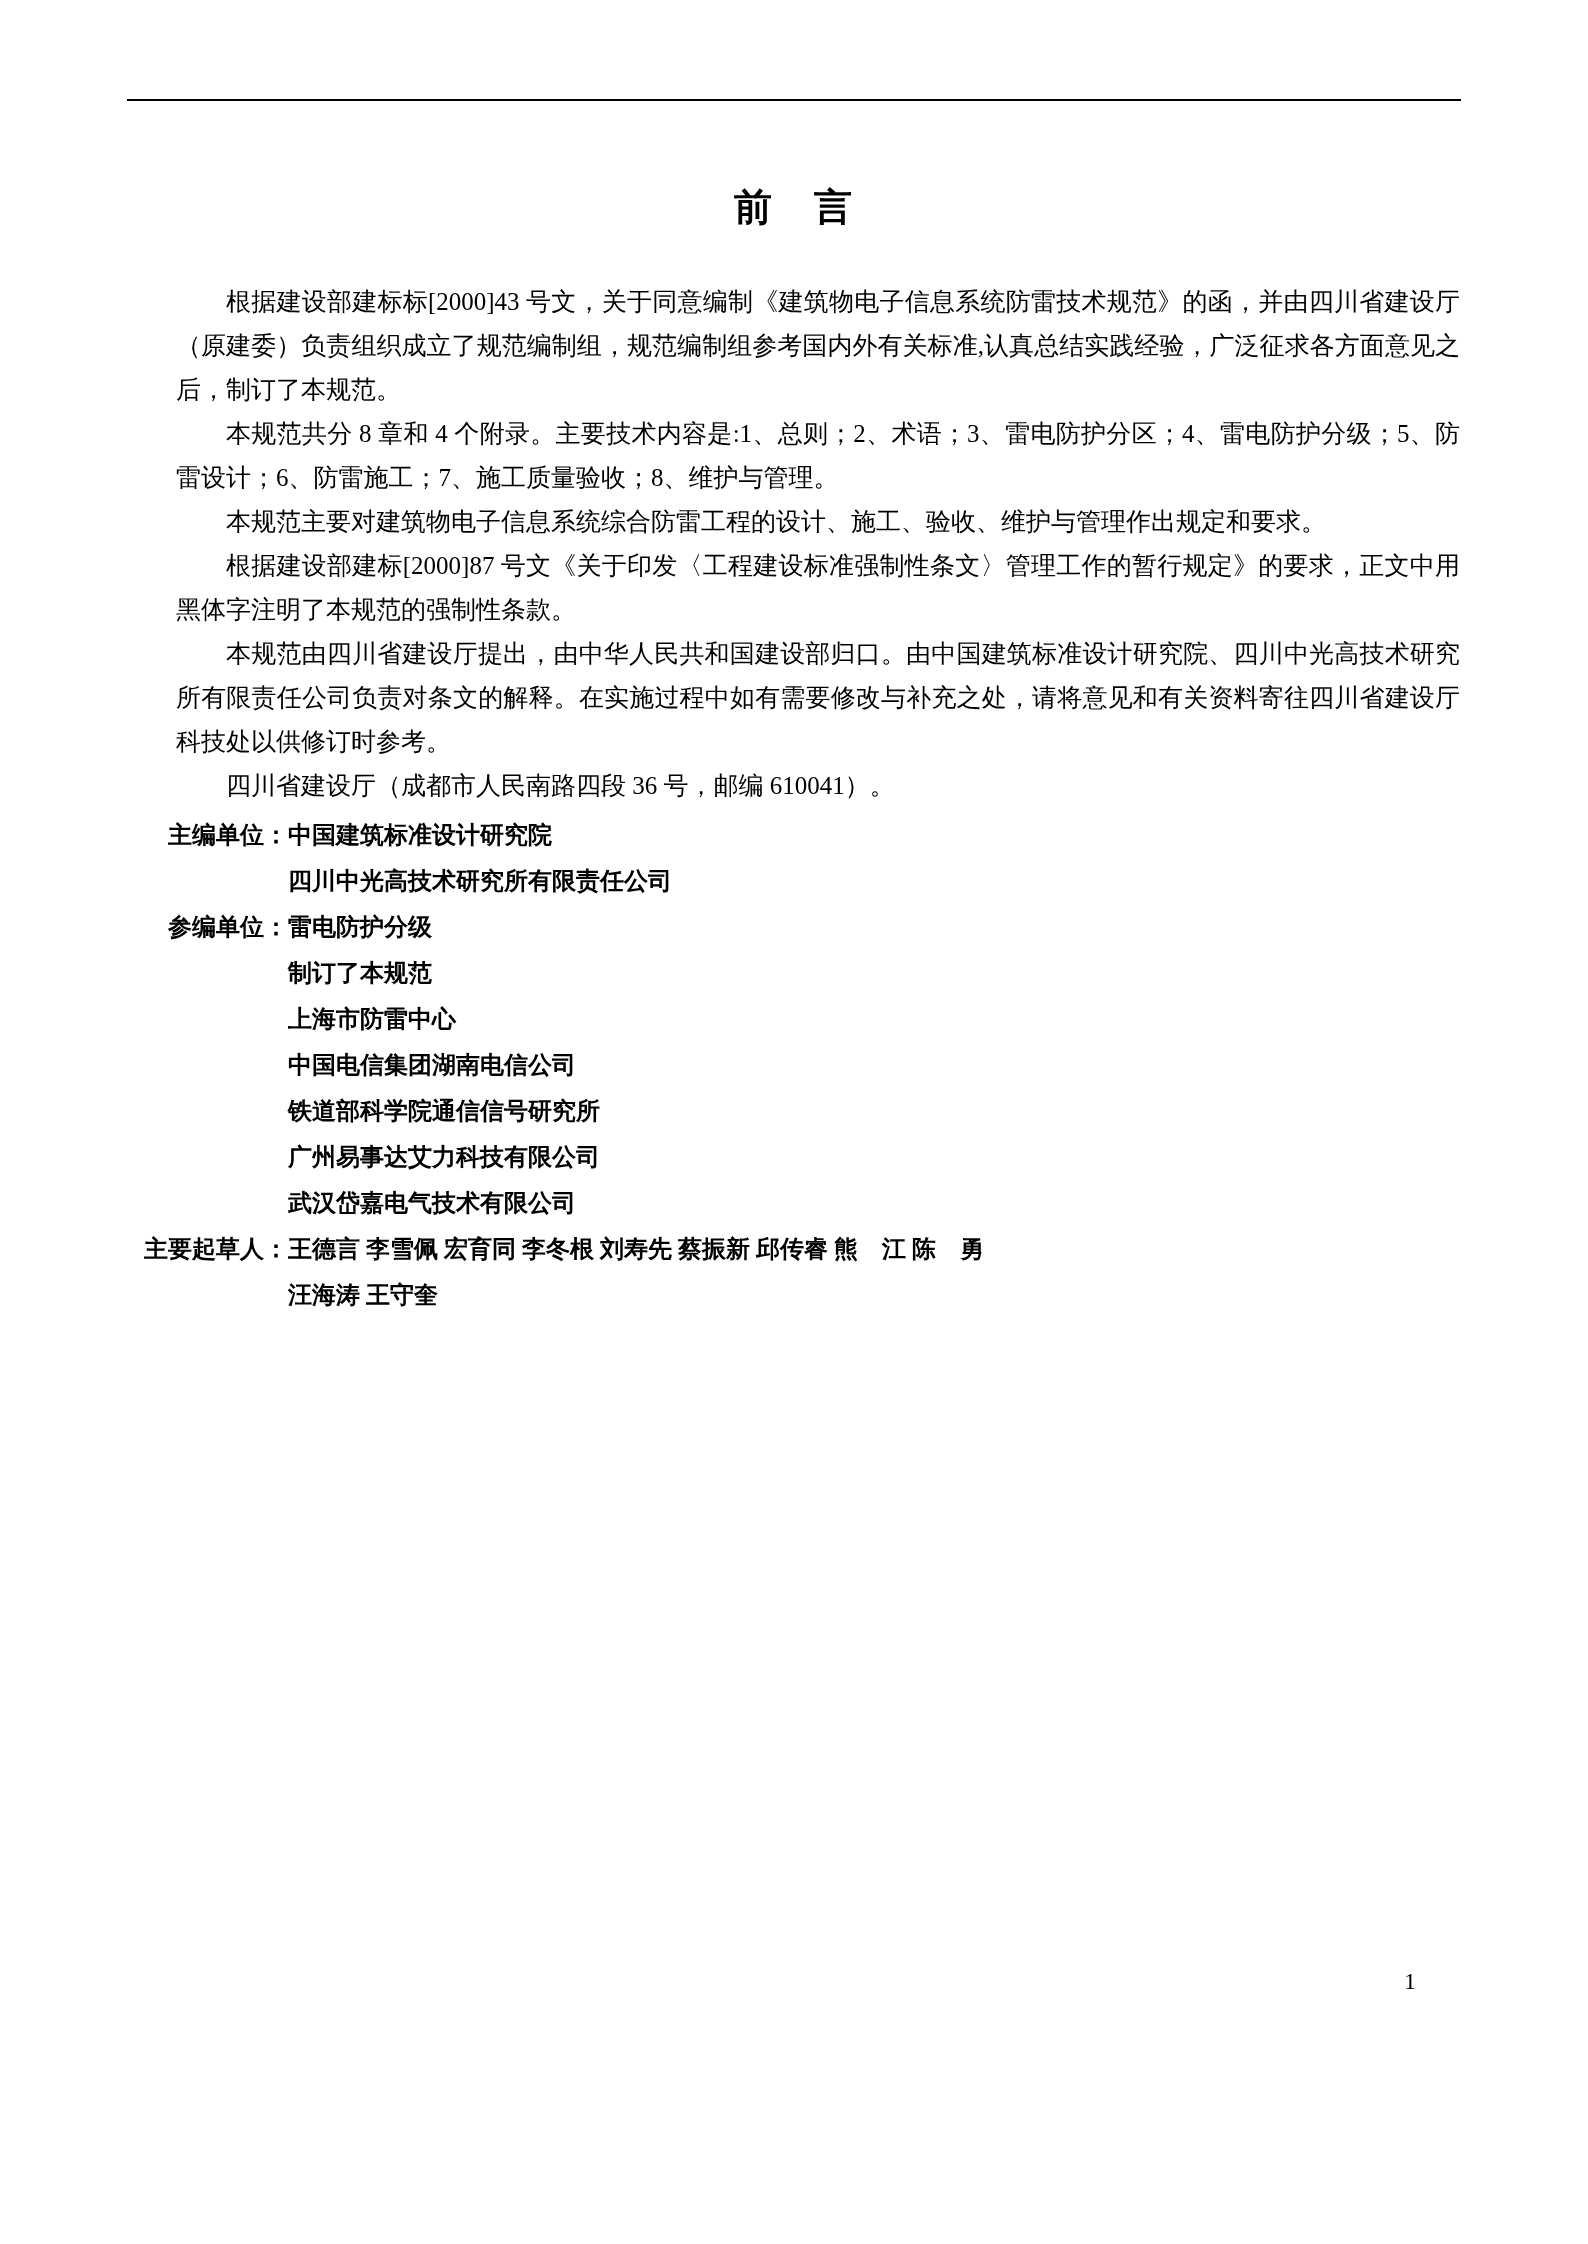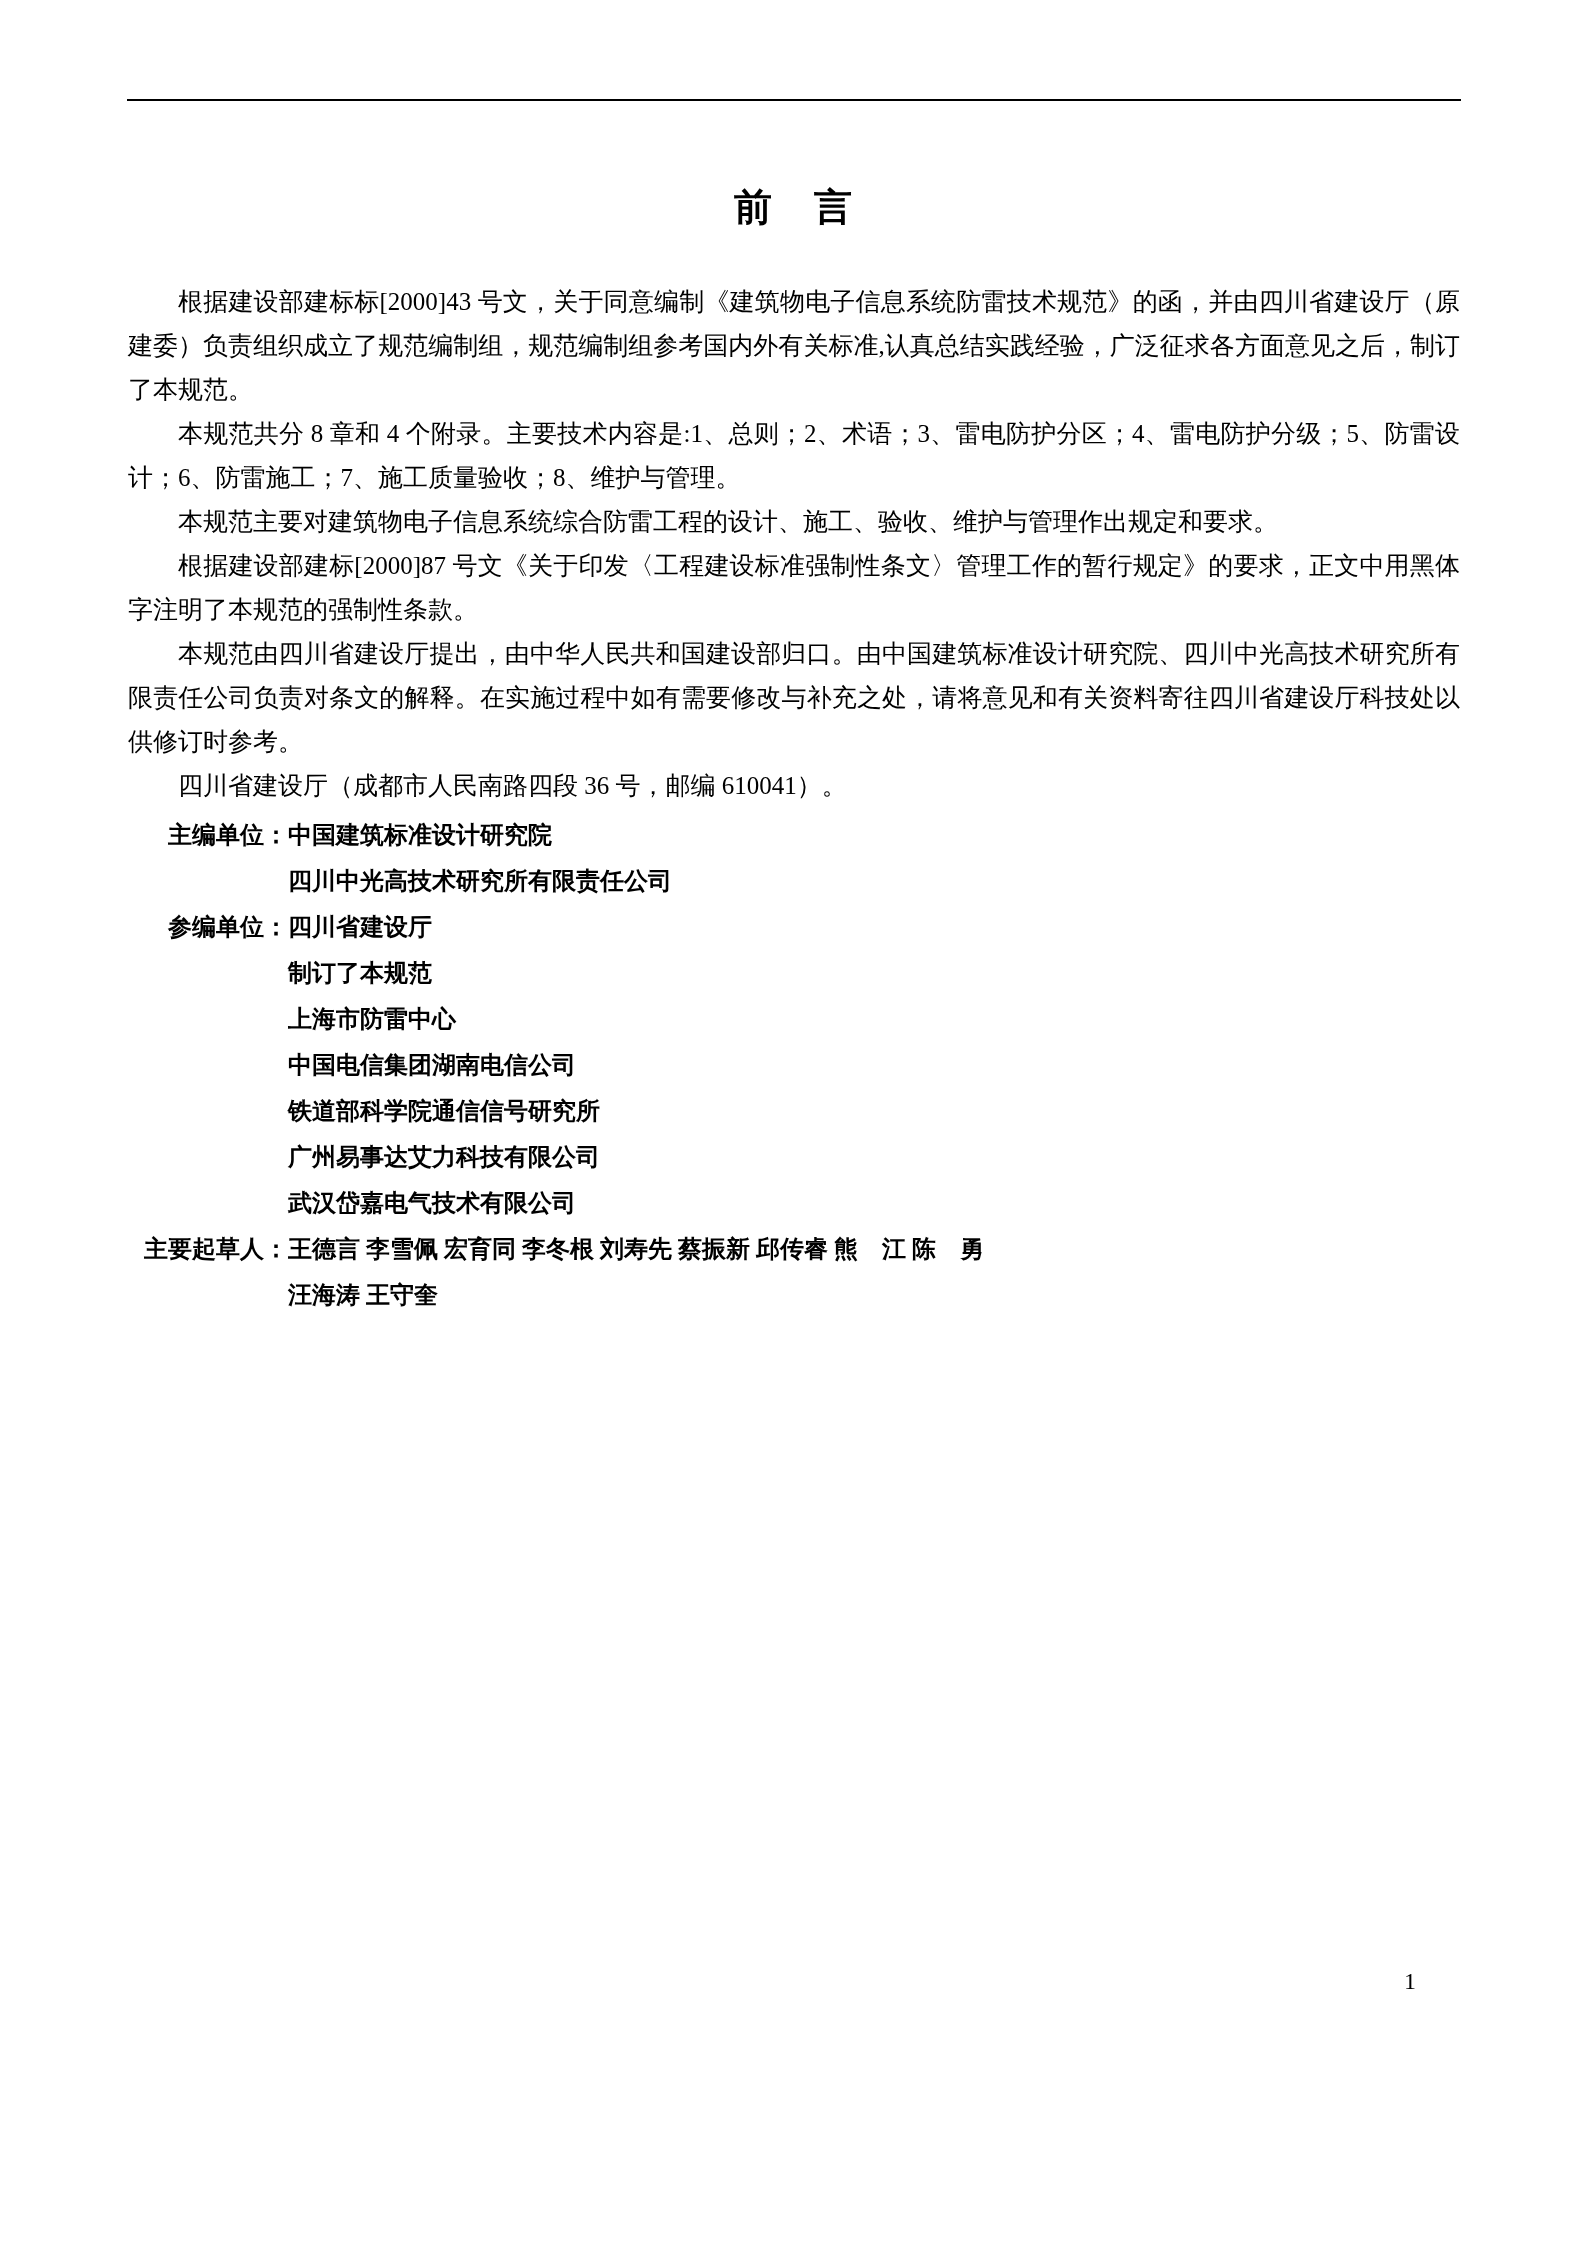--- a/index.html
+++ b/index.html
@@ -41,20 +41,21 @@
     line-height: 42px;
     font-weight: 700;
     text-align: center;
     letter-spacing: 2px;
   }
   .body-text {
     margin-top: 52px;
     font-size: 25px;
     line-height: 44px;
     text-align: justify;
+    margin-left: 48px;
   }
   .para {
     margin: 0;
     text-indent: 2em;
   }
   .credits {
     margin-top: 4px;
     font-size: 24px;
     line-height: 46px;
   }
@@ -104,21 +105,21 @@
         <div class="credit-label">主编单位：</div>
         <div class="credit-items">
           <div class="credit-item">中国建筑标准设计研究院</div>
           <div class="credit-item">四川中光高技术研究所有限责任公司</div>
         </div>
       </div>
 
       <div class="credit-row">
         <div class="credit-label">参编单位：</div>
         <div class="credit-items">
-          <div class="credit-item">四川省建设厅</div>
+          <div class="credit-item">雷电防护分级</div>
           <div class="credit-item">制订了本规范</div>
           <div class="credit-item">上海市防雷中心</div>
           <div class="credit-item">中国电信集团湖南电信公司</div>
           <div class="credit-item">铁道部科学院通信信号研究所</div>
           <div class="credit-item">广州易事达艾力科技有限公司</div>
           <div class="credit-item">武汉岱嘉电气技术有限公司</div>
         </div>
       </div>
 
       <div class="credit-row">

